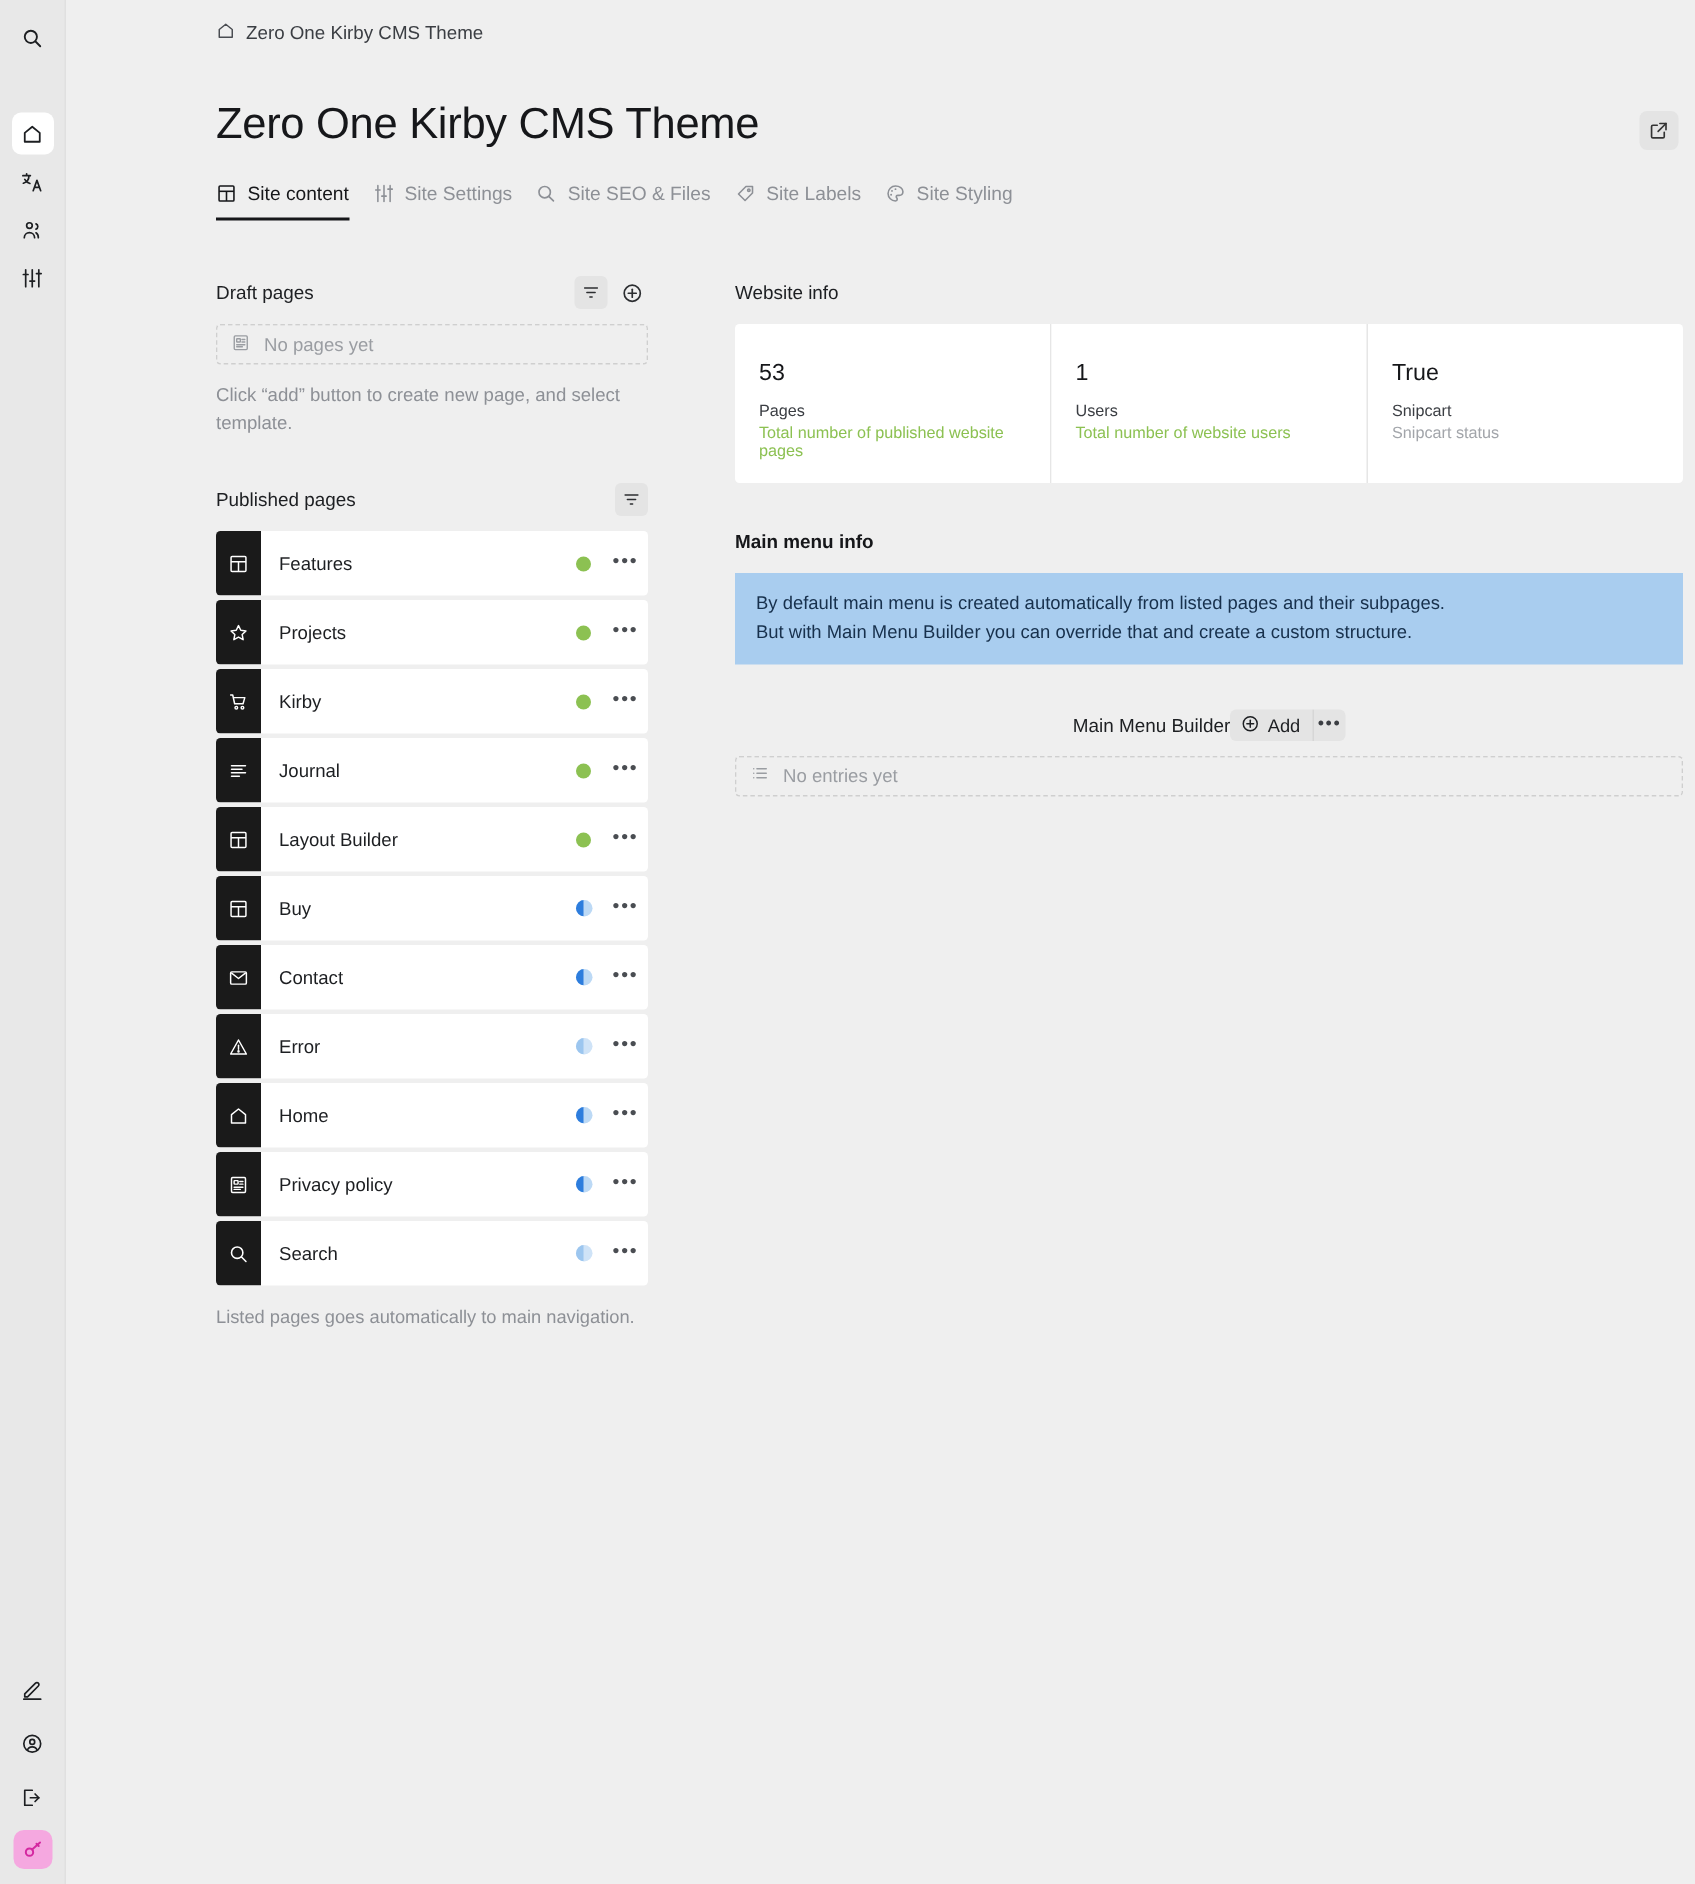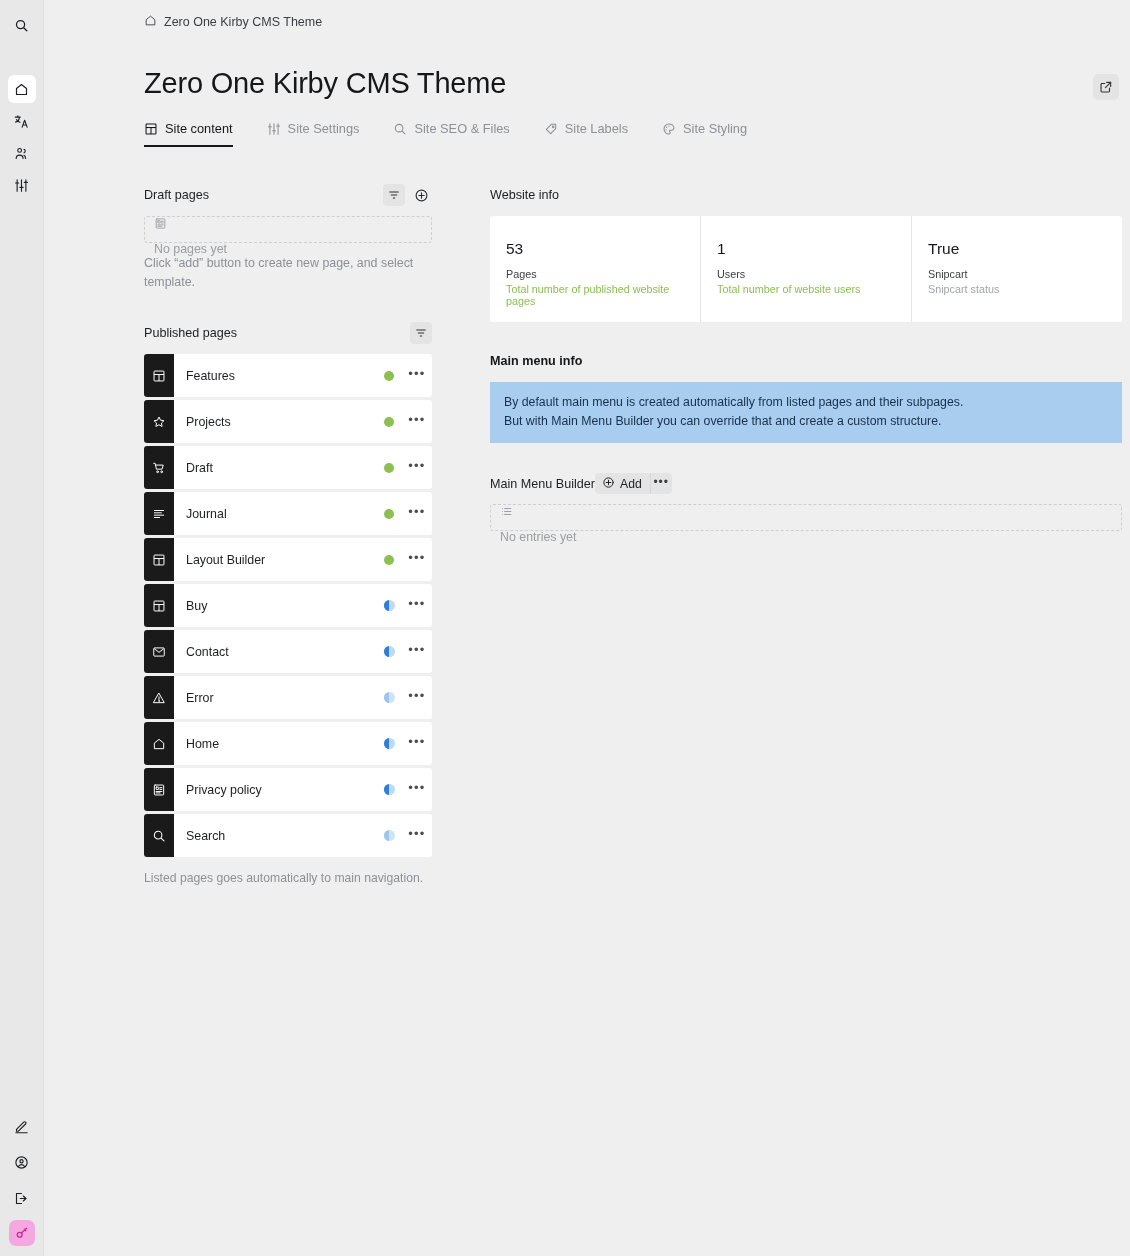--- a/index.html
+++ b/index.html
@@ -70,21 +70,21 @@
   }
   .open-btn {
     width: 26px; height: 26px; border-radius: 5px;
     background: #e4e4e4;
     display: flex; align-items: center; justify-content: center;
     color: #333; margin-top: 6px;
   }
 
   
   .tabs {
-    display: flex; align-items: center; gap: 34px;
+    display: flex; align-items: center; gap: 16px;
     margin-top: 20px;
   }
   .tab {
     display: flex; align-items: center; gap: 7px;
     font-size: 12.8px; color: #8d9096;
     padding-bottom: 9px;
     border-bottom: 2px solid transparent;
     position: relative; top: 1px;
   }
   .tab.active { color: #16171a; border-bottom-color: #16171a; }
@@ -109,25 +109,24 @@
     width: 22px; height: 22px; border-radius: 4px;
     background: #e4e4e4;
     display: flex; align-items: center; justify-content: center;
     color: #2c2e31;
   }
   .icon-btn.plain { background: transparent; }
 
   
   .empty-box {
     border: 1px dashed #cfcfcf; border-radius: 3px;
-    height: 27px; display: flex; align-items: flex-start; gap: 9px;
+    height: 27px; display: flex; align-items: center; gap: 9px;
     padding: 0 9px;
     font-size: 12.4px; color: #9a9da2;
     background: transparent;
-    flex-direction: column;
   }
   .helper-text {
     margin-top: 11px;
     font-size: 12.4px; line-height: 1.55; color: #8d9096;
   }
 
   
   .page-list { display: flex; flex-direction: column; gap: 3px; }
   .page-row {
     display: flex; align-items: stretch;
@@ -191,21 +190,21 @@
   .sec-title-strong { font-size: 12.6px; color: #16171a; font-weight: 700; }
   .banner {
     background: #a9cdef;
     border-radius: 0;
     padding: 11px 14px 12px 14px;
     font-size: 12.3px; line-height: 1.55; color: #17304c;
   }
 
   
   .builder-head {
-    display: flex; align-items: center; justify-content: flex-start;
+    display: flex; align-items: center; justify-content: center;
     margin-top: 30px; margin-bottom: 9px; height: 22px;
   }
   .add-group {
     display: flex; align-items: stretch;
     background: #e4e4e4; border-radius: 4px; overflow: hidden;
     height: 21px;
   }
   .add-btn {
     display: flex; align-items: center; gap: 5px;
     padding: 0 8px 0 7px;
@@ -454,21 +453,21 @@
           </div>
 
           <div class="page-row">
             <div class="page-thumb">
               <svg width="14" height="14" viewBox="0 0 24 24" fill="none" stroke="currentColor" stroke-width="1.7" stroke-linecap="round" stroke-linejoin="round">
                 <path d="M3 4h2.4l2.2 10h9.6l2-7H6.2"></path>
                   <circle cx="9.5" cy="18.5" r="1.5"></circle>
                   <circle cx="16.5" cy="18.5" r="1.5"></circle>
               </svg>
             </div>
-            <div class="page-name">Draft</div>
+            <div class="page-name">Kirby</div>
             <div class="page-status">
                 <span class="dot-listed"></span>
               </div>
             <div class="page-opts">•••</div>
           </div>
 
           <div class="page-row">
             <div class="page-thumb">
               <svg width="14" height="14" viewBox="0 0 24 24" fill="none" stroke="currentColor" stroke-width="1.7" stroke-linecap="round">
                 <line x1="4" y1="6" x2="20" y2="6"></line>

